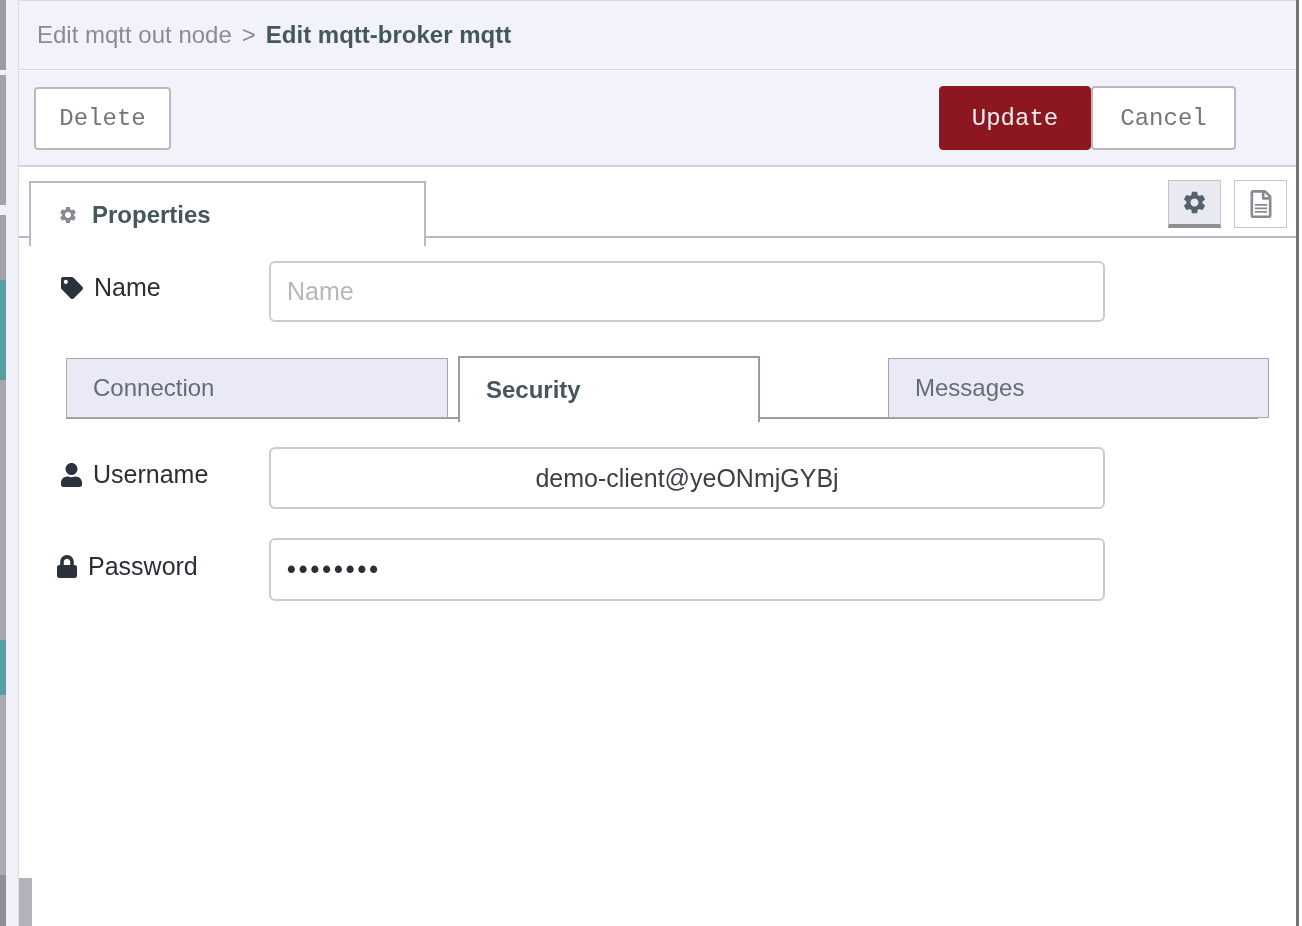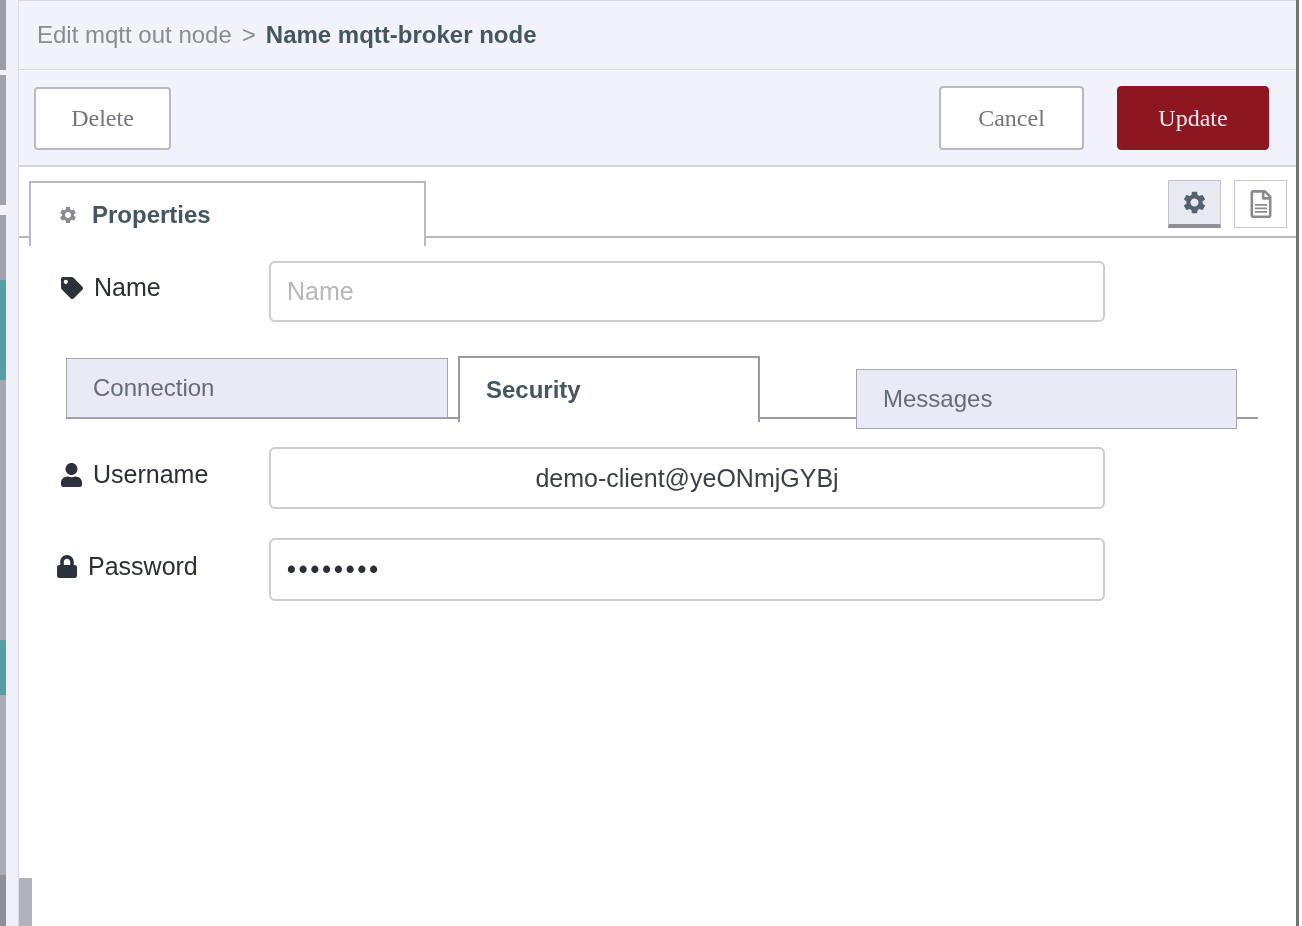--- a/index.html
+++ b/index.html
@@ -43,21 +43,21 @@
   .crumb-sep { color:#8b8b92; margin:0 10px; }
   .crumb-current { color:#45565e; font-weight:bold; }
 
   .button-bar {
     position:absolute; left:0; top:71px; width:100%; height:96px;
     background:#f2f3fa;
     border-bottom:2px solid #d4d4dc;
     display:flex; align-items:center; padding:0 27px 0 15px;
   }
   .btn {
-    font-family:Liberation Serif, serif;
+    font-family:Liberation Mono, monospace;
     font-size:24px; border-radius:4px; cursor:pointer;
   }
   .btn-delete {
     width:137px; height:63px;
     background:#ffffff; border:2px solid #b9b9c0; color:#74747c;
     margin-right:auto;
   }
   .btn-cancel {
     width:145px; height:64px;
     background:#ffffff; border:2px solid #b9b9c0; color:#74747c;
@@ -122,21 +122,21 @@
     display:flex; align-items:center; padding-left:26px;
     font-size:24px; color:#666c74; cursor:pointer;
   }
   .section-tab.active {
     top:356px; height:66px; background:#ffffff; z-index:2;
     border:2px solid #9a9aa2; border-bottom:none;
     font-weight:bold; color:#45565e;
   }
   .tab-connection { left:47px;  width:382px; }
   .tab-security   { left:439px; width:302px; }
-  .tab-messages   { left:837px; width:381px;margin-top:11px; }
+  .tab-messages   { left:869px; width:381px; }
 
   
   .mini-bar {
     position:absolute; left:0; top:878px; width:13px; height:48px;
     background:#b2b2ba;
   }
 
   .svgicon { display:block; }
 </style>
 </head>
@@ -155,27 +155,27 @@
       <div class="seg seg5"></div>
       <div class="seg seg6"></div>
     </div>
   </div>
 
   <div class="dialog">
 
     <div class="breadcrumb-bar">
       <span class="crumb-parent">Edit mqtt out node</span>
       <span class="crumb-sep">&gt;</span>
-      <span class="crumb-current">Name mqtt-broker node</span>
+      <span class="crumb-current">Edit mqtt-broker mqtt</span>
     </div>
 
     <div class="button-bar">
       <button class="btn btn-delete">Delete</button>
+      <button class="btn btn-update">Update</button>
       <button class="btn btn-cancel">Cancel</button>
-      <button class="btn btn-update">Update</button>
     </div>
 
     <div class="tabbar">
       <div class="properties-tab">
         <span>
           <svg class="svgicon" width="20" height="20" viewBox="0 0 24 24" fill="#8b8b93">
             <path d="M19.14,12.94c0.04-0.3,0.06-0.61,0.06-0.94c0-0.32-0.02-0.64-0.07-0.94l2.03-1.58c0.18-0.14,0.23-0.41,0.12-0.61 l-1.92-3.32c-0.12-0.22-0.37-0.29-0.59-0.22l-2.39,0.96c-0.5-0.38-1.03-0.7-1.62-0.94L14.4,2.81c-0.04-0.24-0.24-0.41-0.48-0.41 h-3.84c-0.24,0-0.43,0.17-0.47,0.41L9.25,5.35C8.66,5.59,8.12,5.92,7.63,6.29L5.24,5.33c-0.22-0.08-0.47,0-0.59,0.22L2.74,8.87 C2.62,9.08,2.66,9.34,2.86,9.48l2.03,1.58C4.84,11.36,4.8,11.69,4.8,12s0.02,0.64,0.07,0.94l-2.03,1.58 c-0.18,0.14-0.23,0.41-0.12,0.61l1.92,3.32c0.12,0.22,0.37,0.29,0.59,0.22l2.39-0.96c0.5,0.38,1.03,0.7,1.62,0.94l0.36,2.54 c0.05,0.24,0.24,0.41,0.48,0.41h3.84c0.24,0,0.44-0.17,0.47-0.41l0.36-2.54c0.59-0.24,1.13-0.56,1.62-0.94l2.39,0.96 c0.22,0.08,0.47,0,0.59-0.22l1.92-3.32c0.12-0.22,0.07-0.47-0.12-0.61L19.14,12.94z M12,15.6c-1.98,0-3.6-1.62-3.6-3.6 s1.62-3.6,3.6-3.6s3.6,1.62,3.6,3.6S13.98,15.6,12,15.6z"></path>
           </svg>
         </span>
         <span class="label">Properties</span>

